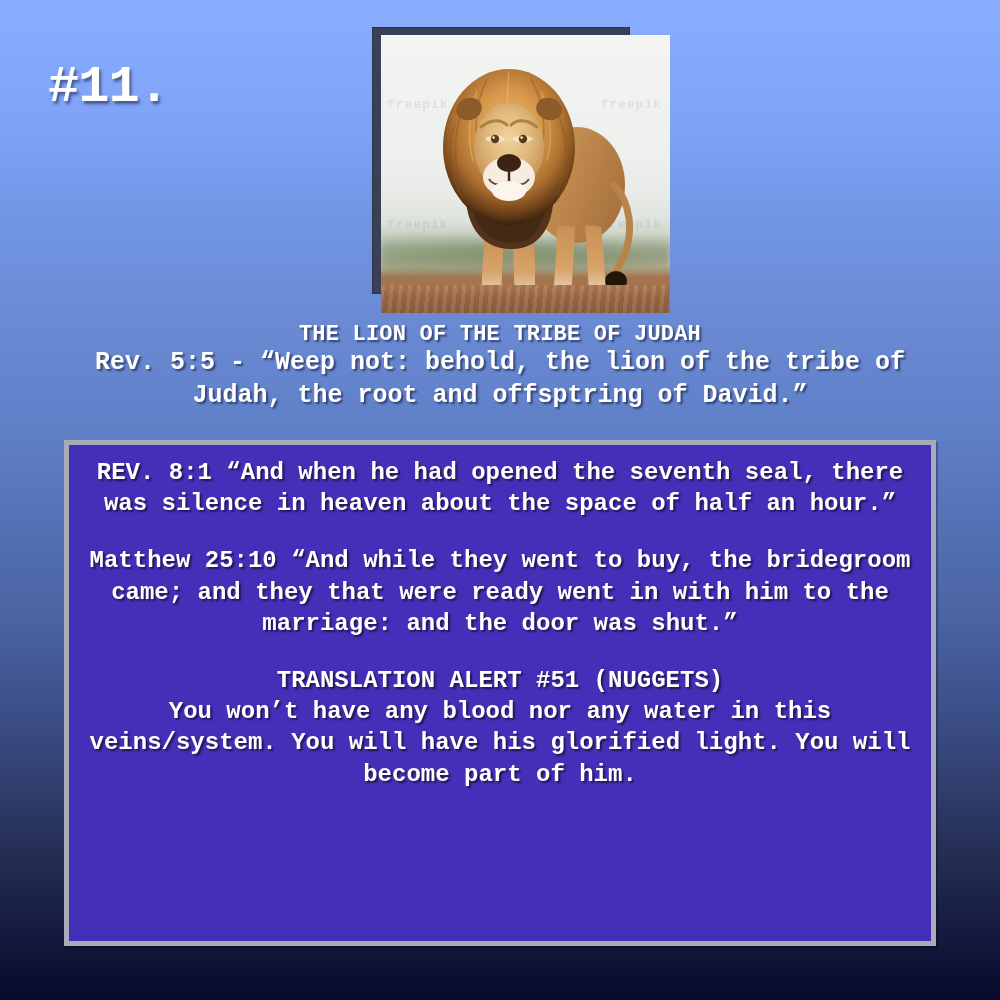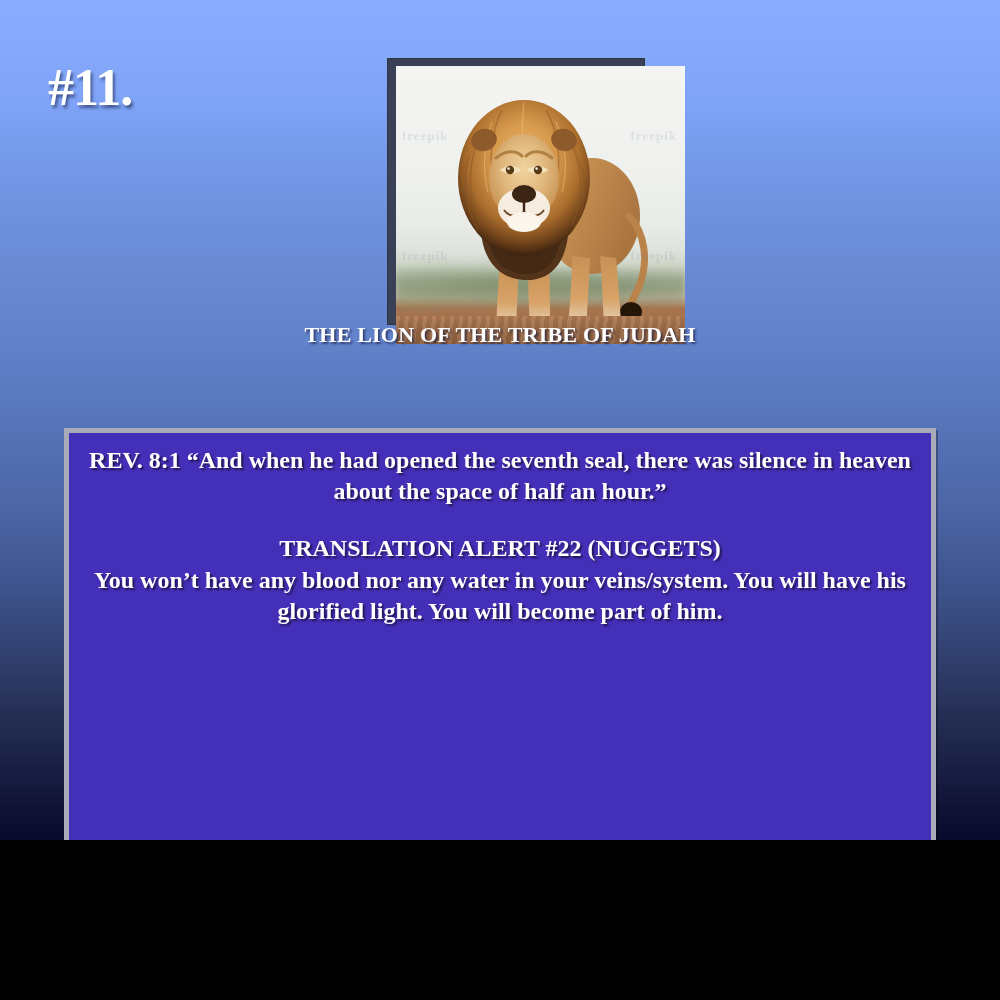--- a/index.html
+++ b/index.html
@@ -3,61 +3,60 @@
 <meta charset="utf-8">
 <style>
   html, body {
     margin: 0;
     padding: 0;
     background: #000;
   }
   .slide {
     position: relative;
     width: 1000px;
-    height: 840px;
+    height: 1000px;
     overflow: hidden;
     background: linear-gradient(to bottom,
        #8aadff 0%,
        #7fa3f7 12%,
        #7296e4 22%,
        #6a8ad4 32%,
        #6080c8 42%,
        #5572b6 52%,
        #4a63a2 62%,
        #3d528c 70%,
        #32406f 78%,
        #252f55 85%,
        #1a2045 91%,
        #101336 96%,
        #080a2b 100%);
-    font-family: Liberation Serif, serif;
+    font-family: Liberation Mono, monospace;
     -webkit-font-smoothing: antialiased;
   }
 
   
   .slide-number {
     position: absolute;
     left: 48px;
     top: 58px;
     font-size: 52px;
     font-weight: bold;
     color: #ffffff;
     letter-spacing: -1px;
     text-shadow: 2px 3px 3px rgba(20,25,60,0.55);
     font-stretch: condensed;
   }
 
   
   .photo-wrap {
     position: absolute;
-    left: 388px;
+    left: 373px;
     top: 28px;
     width: 298px;
     height: 285px;
-    margin-top: 31px;
   }
   .photo-shadow {
     position: absolute;
     left: 0;
     top: 0;
     width: 256px;
     height: 265px;
     background: #3a4055;
     box-shadow: 0 0 0 1px #2e3446;
   }
@@ -155,21 +154,21 @@
     line-height: 1.30;
     text-shadow: 2px 2px 2px rgba(25,30,70,0.65);
     padding: 0 28px;
     font-stretch: condensed;
   }
 
   
   .purple-box {
     position: absolute;
     left: 64px;
-    top: 428px;
+    top: 440px;
     width: 872px;
     height: 506px;
     box-sizing: border-box;
     background: #4430b8;
     border: 5px solid #a8acb8;
     box-shadow: 2px 2px 0 rgba(0,0,0,0.28);
     padding: 12px 12px 16px 12px;
     text-align: center;
     overflow: hidden;
   }
@@ -288,21 +287,23 @@
         <span class="wm wm2">freepik</span>
         <span class="wm wm3">freepik</span>
         <span class="wm wm4">freepik</span>
         <span class="wm wm5">which</span>
       </div>
     </div>
   </div>
 
   <div class="caption-block">
     <div class="caption-title">THE LION OF THE TRIBE OF JUDAH</div>
+    <div class="caption-verse">Rev. 5:5 - “Weep not: behold, the lion of the tribe of Judah, the root and offsptring of David.”</div>
   </div>
 
   <div class="purple-box">
     <div class="para">REV. 8:1 “And when he had opened the seventh seal, there was silence in heaven about the space of half an hour.”</div>
-    <div class="para tight">TRANSLATION ALERT #22 (NUGGETS)</div>
-    <div class="para tight">You won’t have any blood nor any water in your veins/system. You will have his glorified light. You will become part of him.</div>
+    <div class="para">Matthew 25:10 “And while they went to buy, the bridegroom came; and they that were ready went in with him to the marriage: and the door was shut.”</div>
+    <div class="para tight">TRANSLATION ALERT #51 (NUGGETS)</div>
+    <div class="para tight">You won’t have any blood nor any water in this veins/system. You will have his glorified light. You will become part of him.</div>
   </div>
 
 </div>
 
 </body></html>

